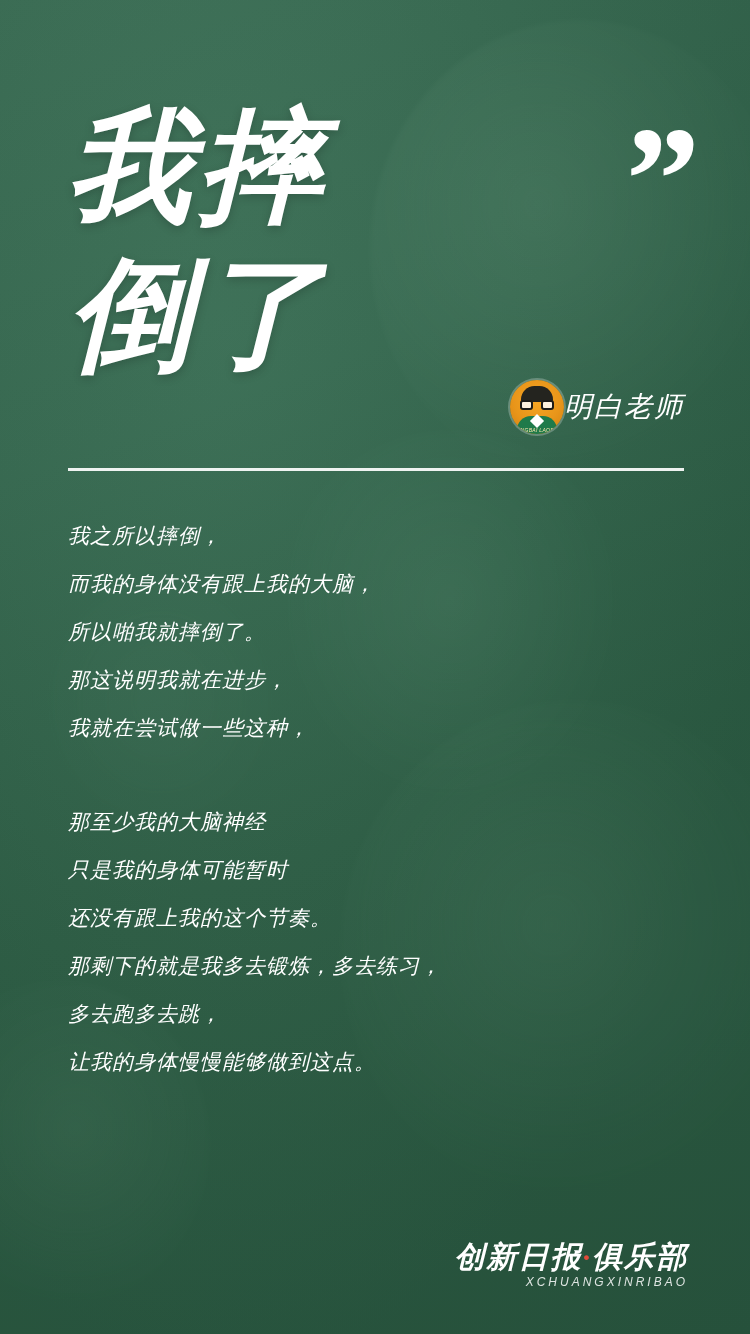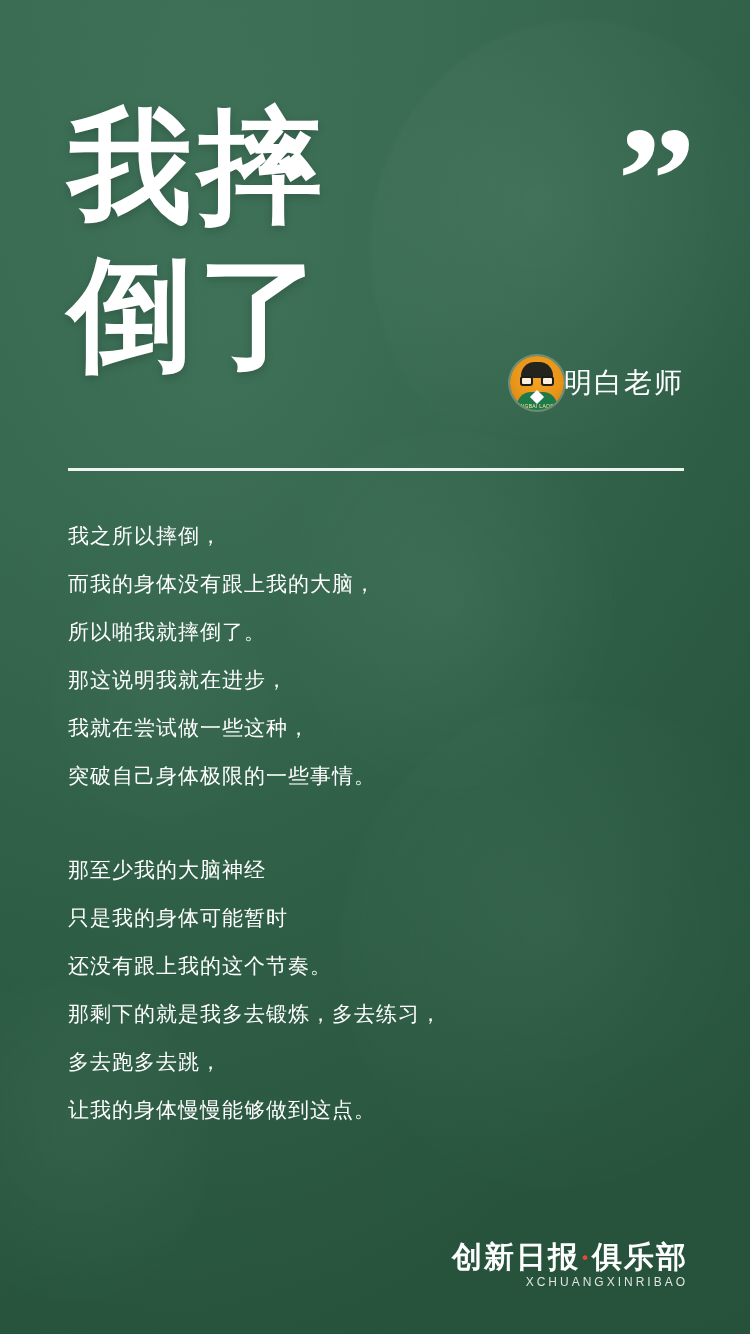--- a/index.html
+++ b/index.html
@@ -15,20 +15,21 @@
   }
 
   .poster {
     position: relative;
     width: 750px;
     height: 1334px;
     background:
       linear-gradient(160deg, #3a6f55 0%, #356a50 30%, #2e6147 60%, #2a5a42 100%);
     overflow: hidden;
     color: #ffffff;
+    font-style: italic;
   }
 
   
   .bg-shape {
     position: absolute;
     border-radius: 50%;
     filter: blur(2px);
     opacity: 0.35;
   }
   .bg-shape.s1 {
@@ -95,21 +96,21 @@
     font-weight: 700;
     color: #ffffff;
     letter-spacing: -6px;
     transform: scaleX(1.05);
   }
 
   
   .author-row {
     position: absolute;
     right: 66px;
-    top: 356px;
+    top: 380px;
     display: flex;
     align-items: center;
   }
   .avatar {
     width: 54px;
     height: 54px;
     border-radius: 50%;
     background: radial-gradient(circle at 50% 38%, #f6a623 0%, #e8951a 55%, #cf7f12 100%);
     position: relative;
     overflow: hidden;
@@ -265,21 +266,20 @@
 
   <div class="divider"></div>
 
   <div class="body-text">
     <div class="para">
       <div class="line">我之所以摔倒，</div>
       <div class="line">而我的身体没有跟上我的大脑，</div>
       <div class="line">所以啪我就摔倒了。</div>
       <div class="line">那这说明我就在进步，</div>
       <div class="line">我就在尝试做一些这种，</div>
-      <div class="line">突破自己身体极限的一些事情。</div>
     </div>
     <div class="para">
       <div class="line">那至少我的大脑神经</div>
       <div class="line">只是我的身体可能暂时</div>
       <div class="line">还没有跟上我的这个节奏。</div>
       <div class="line">那剩下的就是我多去锻炼，多去练习，</div>
       <div class="line">多去跑多去跳，</div>
       <div class="line">让我的身体慢慢能够做到这点。</div>
     </div>
   </div>

